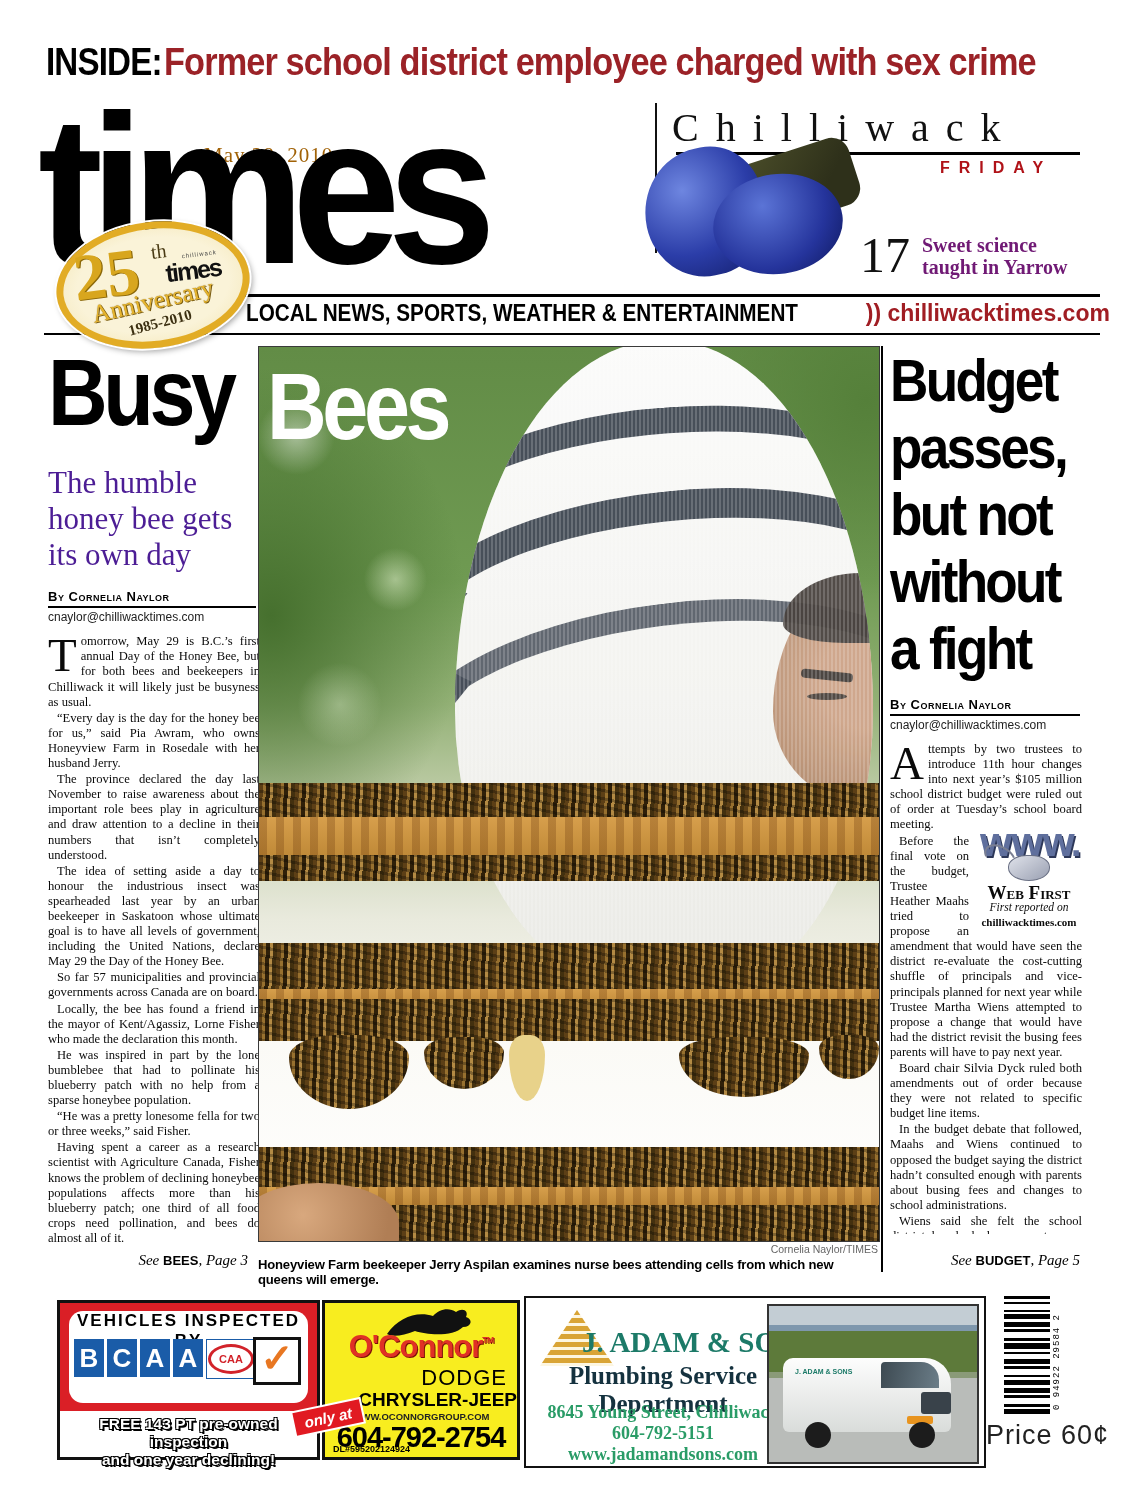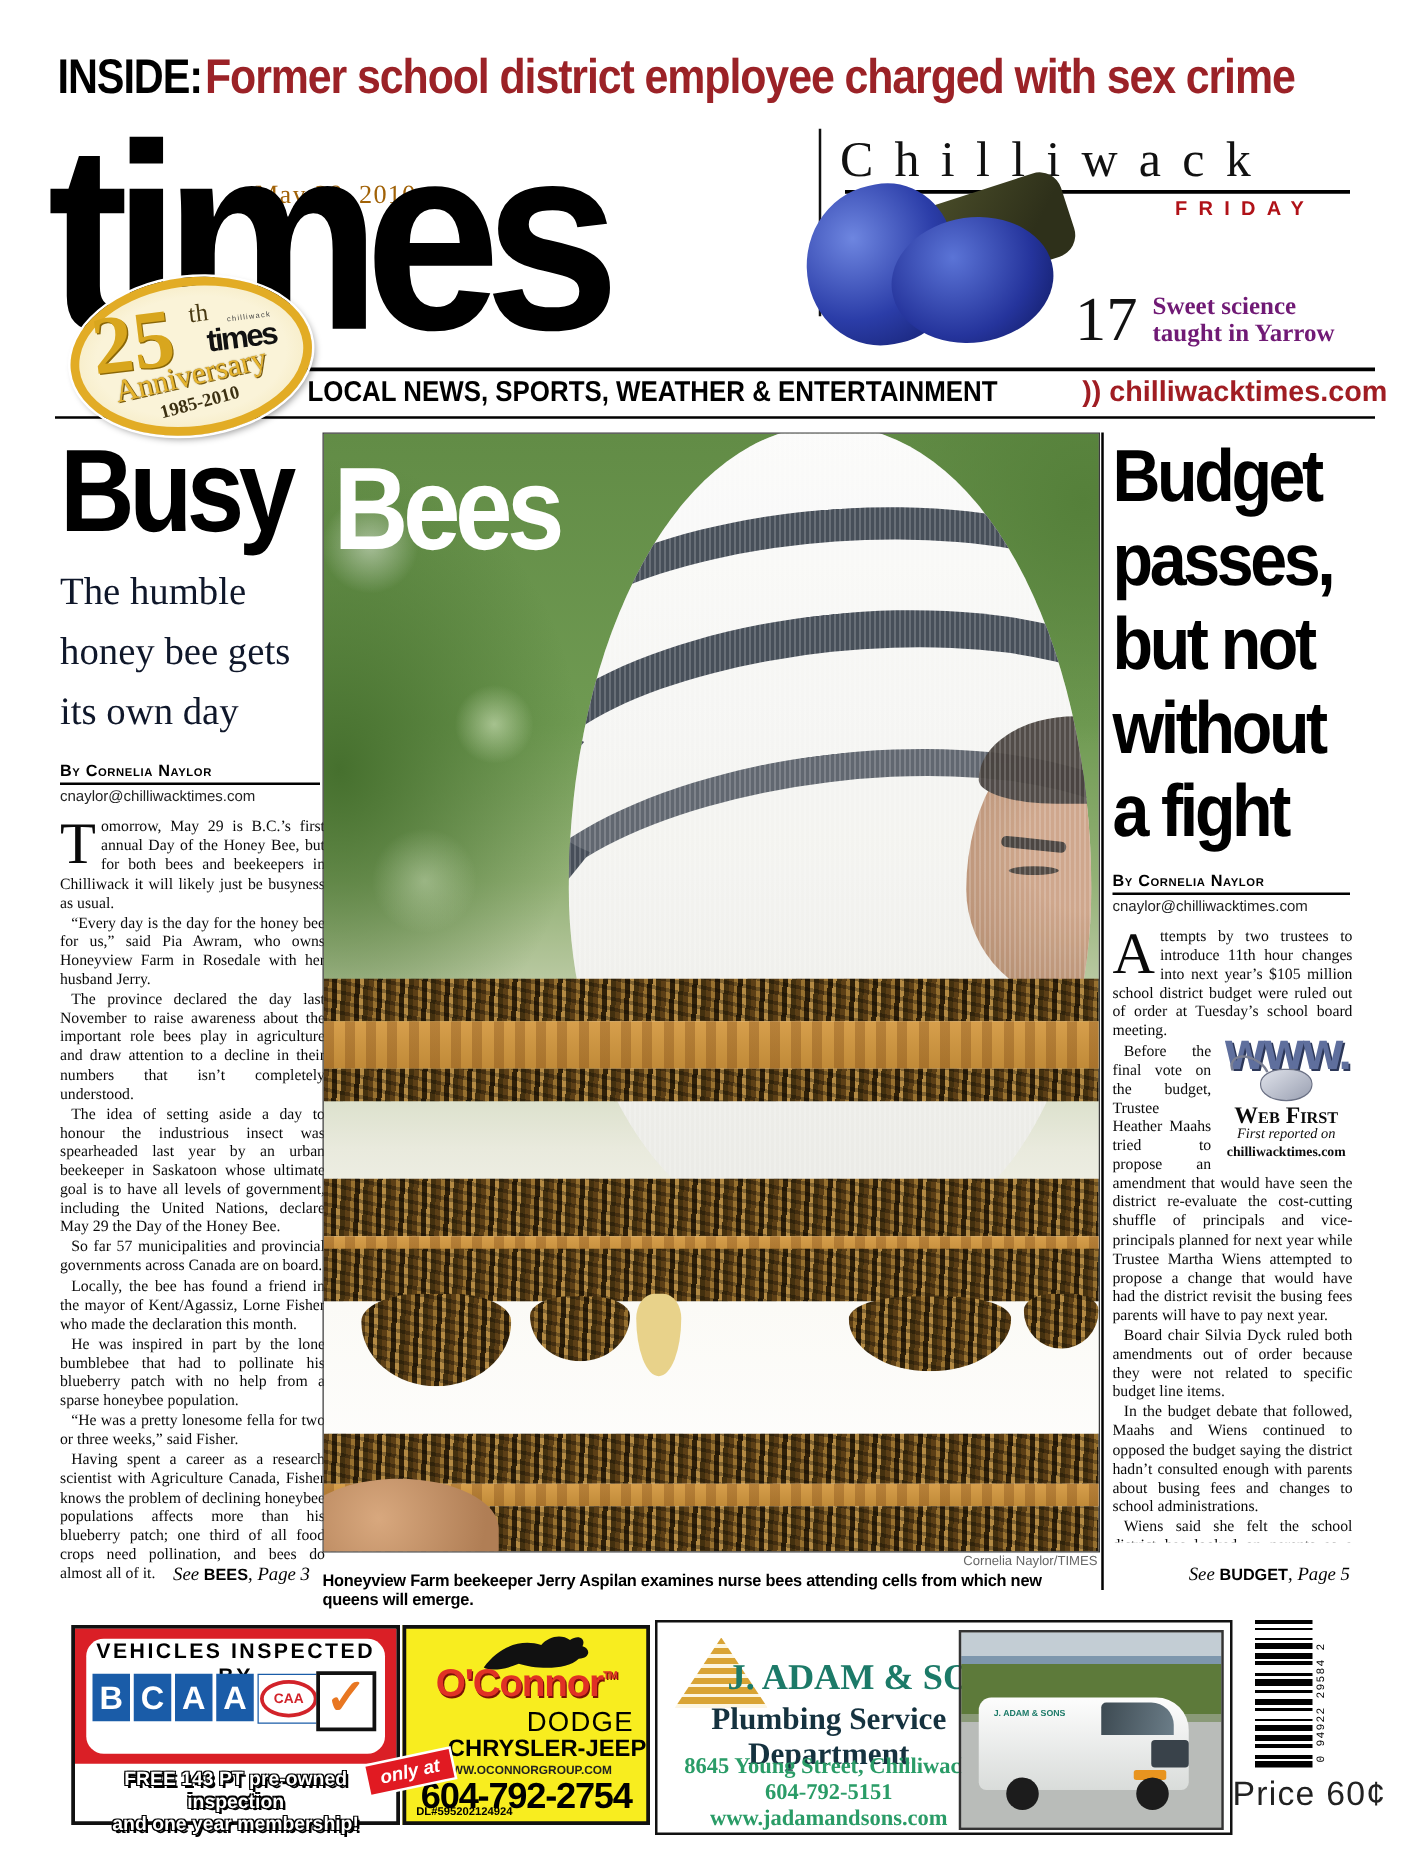--- a/index.html
+++ b/index.html
@@ -50,21 +50,21 @@
           line-height:22px;color:#701a75;}
   .tagrule-top{left:236px;top:294px;width:864px;height:3px;background:#000;}
   .tagline{left:246px;top:300px;width:860px;font-size:23px;font-weight:bold;white-space:nowrap;}
   .tagline .site{color:#a01d23;}
   .tagrule-bot{left:44px;top:333px;width:1056px;height:2px;background:#000;}
 
   
   .leftcol{left:48px;top:348px;width:212px;}
   .busy{font-size:94px;font-weight:bold;letter-spacing:-5px;line-height:.95;
         transform:scaleX(.88);transform-origin:left top;}
-  .subhead{margin-top:12px;font-family:"Liberation Serif",serif;font-size:31px;line-height:48px;color:#0f172a;}
+  .subhead{margin-top:28px;font-family:"Liberation Serif",serif;font-size:31px;line-height:36px;color:#4c1d95;}
   .byline{margin-top:16px;font-weight:bold;font-size:13px;font-variant:small-caps;letter-spacing:.5px;
           border-bottom:2px solid #000;padding-bottom:2px;width:208px;}
   .bymail{font-size:12px;color:#222;margin-top:2px;}
   .bodytext{margin-top:10px;font-family:"Liberation Serif",serif;font-size:12.6px;line-height:15.1px;
             text-align:justify;color:#0a0a0a;}
   .bodytext p{margin:0 0 1px 0;text-indent:9px;}
   .bodytext p.lead{text-indent:0;}
   .dropcap{float:left;font-size:47px;line-height:38px;padding:2px 4px 0 0;font-family:"Liberation Serif",serif;}
   .seeline{font-family:"Liberation Serif",serif;font-style:italic;font-size:15px;text-align:right;}
   .seeline b{font-family:"Liberation Sans",sans-serif;font-style:normal;font-size:13px;}
@@ -349,21 +349,21 @@
       <div class="lsq">C</div>
       <div class="lsq">A</div>
       <div class="lsq">A</div>
       <div class="caabox">
           <div class="caaoval">CAA</div>
         </div>
     </div>
     <div class="chkbox">✓</div>
     <div class="offer">
       <div>FREE 143 PT pre-owned inspection</div>
-      <div>and one year membership!</div>
+      <div>and one year declining!</div>
     </div>
   </div>
   <div class="abs onlyat">only at</div>
 
   <div class="abs ad ocon">
     <svg class="ram" width="92" height="30" viewBox="0 0 92 30">
       <path d="M4 27 C16 10 34 4 50 9 C56 2 66 0 73 5 C80 0 86 4 83 10 C90 12 89 20 80 20 C70 30 44 28 32 24 C20 29 9 30 4 27 Z" fill="#111"></path>
     </svg>
     <div class="oname"><span>O'Connor</span><span class="otm">TM</span></div>
     <div class="dodge">DODGE</div>

